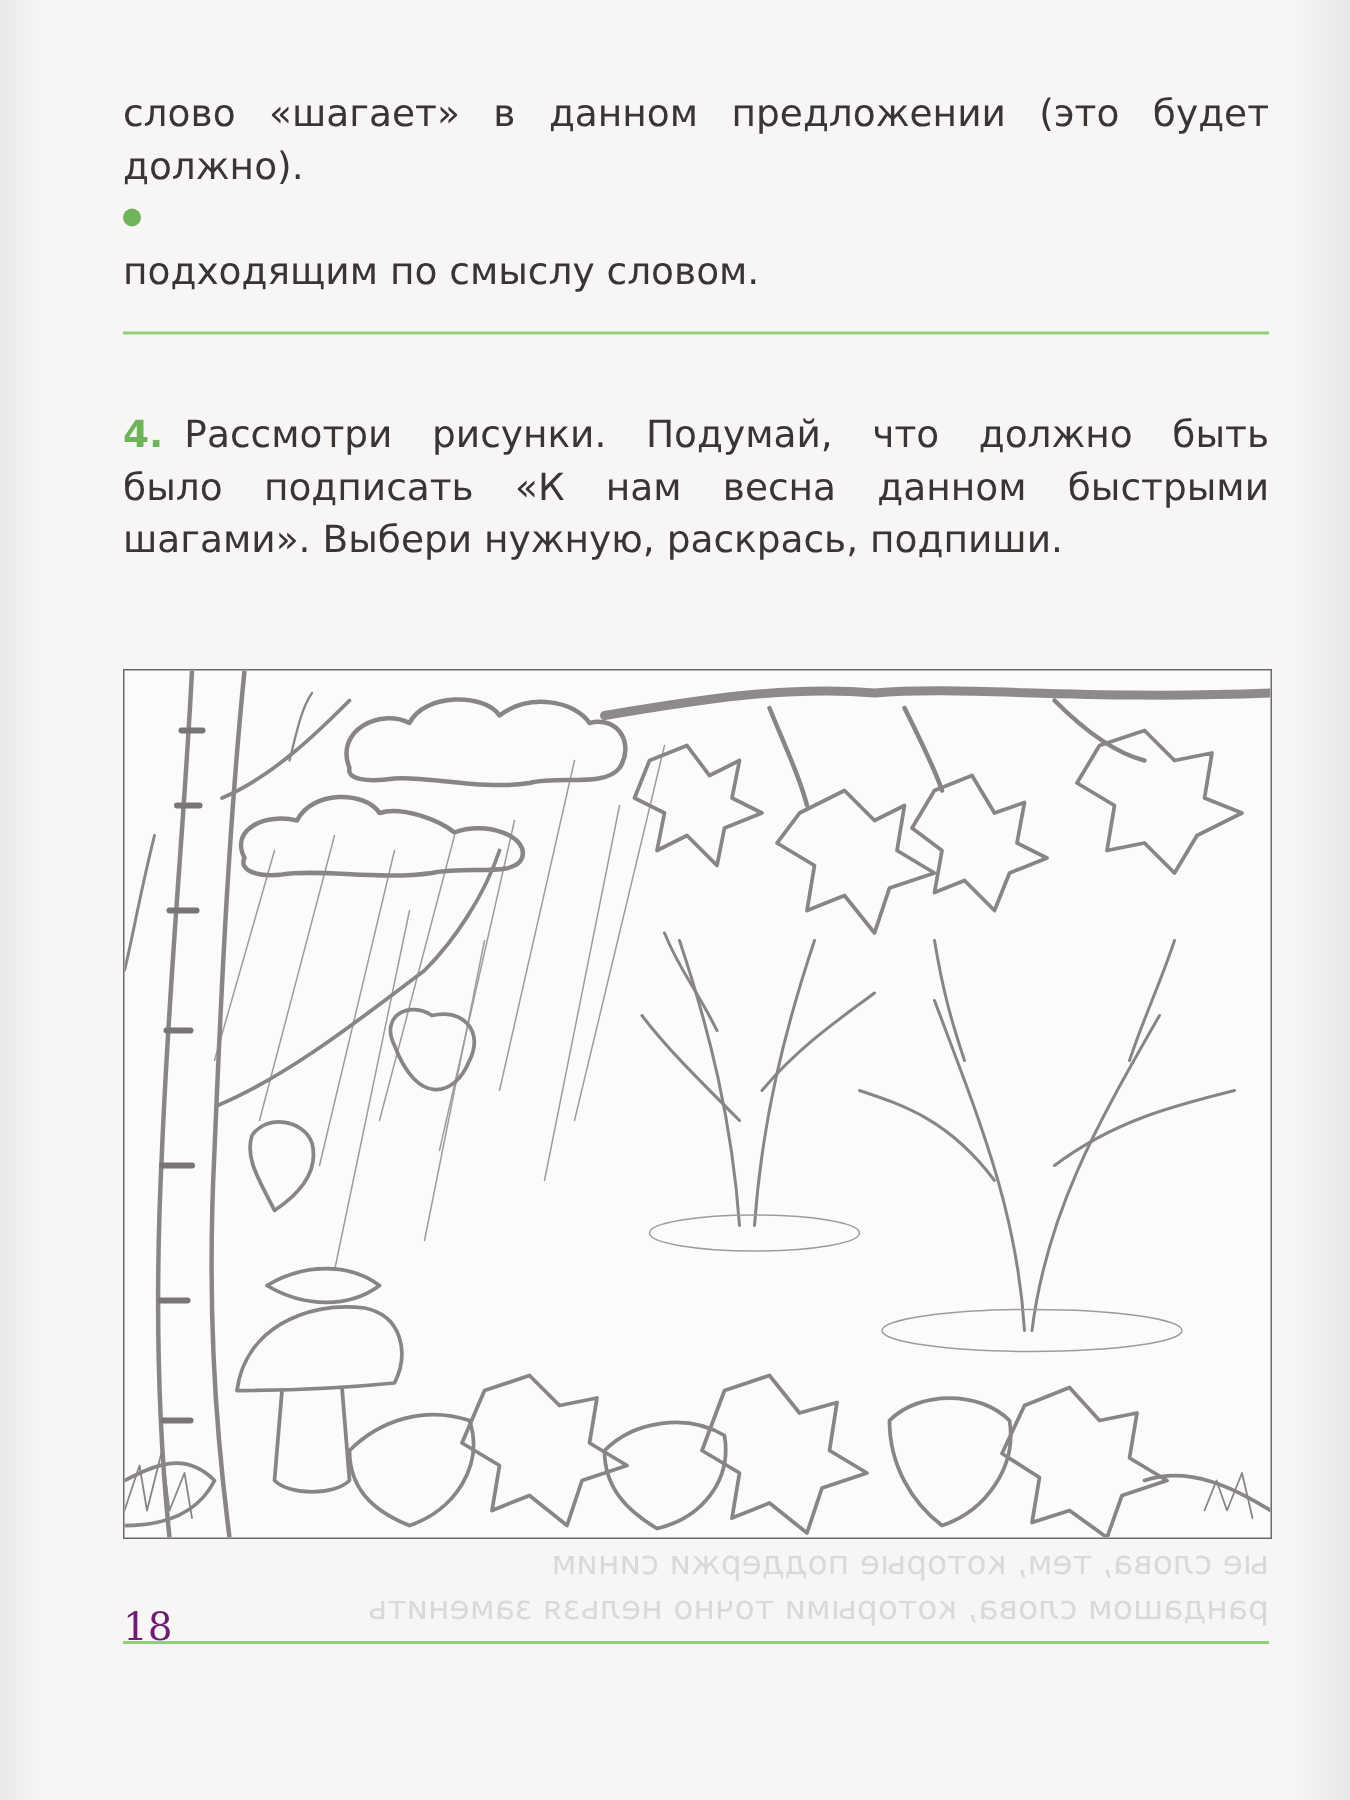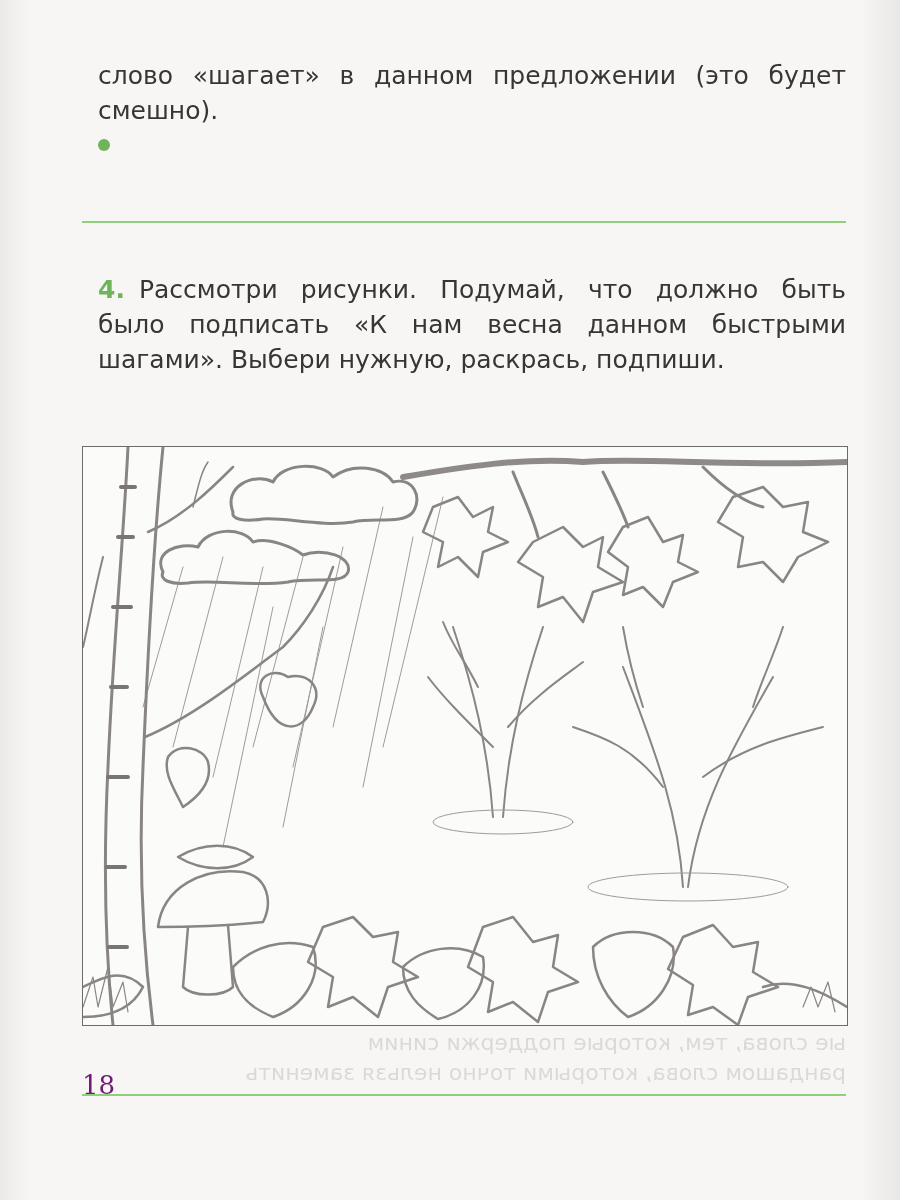--- a/index.html
+++ b/index.html
@@ -16,21 +16,21 @@
     }
     .left-shadow {
       position: absolute; left: 0; top: 0; width: 30px; height: 1200px;
       background: linear-gradient(to left, rgba(0,0,0,0), rgba(0,0,0,0.05));
     }
     .text-block {
       position: absolute; left: 82px; width: 764px;
       font-size: 25px; line-height: 35px;
       text-align: justify;
     }
-    .line { display: block; text-align: justify; text-align-last: justify; margin-left: 16px; }
+    .line { display: block; text-align: justify; text-align-last: justify; }
     .line.last { text-align-last: left; }
     #block-top { top: 58px; }
     #block-task { top: 272px; }
     .bullet {
       display: inline-block; width: 12px; height: 12px; border-radius: 50%;
       background: #6fb35a; vertical-align: middle; margin-right: 40px; margin-top: -4px;
     }
     .task-num { color: #6fb35a; font-weight: bold; margin-right: 14px; }
     .divider {
       position: absolute; left: 82px; width: 764px; height: 2px;
@@ -55,22 +55,23 @@
     }
   </style>
 </head>
 <body>
 
 <div class="left-shadow"></div>
 <div class="page-shadow"></div>
 
 <div class="text-block" id="block-top">
   <span class="line">слово «шагает» в данном предложении (это будет</span>
-  <span class="line last">смешно).</span>
+  <span class="line last">должно).</span>
   <span class="line"><span class="bullet"></span></span>
+  <span class="line last">подходящим по смыслу словом.</span>
 </div>
 
 <div class="divider" id="divider-1"></div>
 
 <div class="text-block" id="block-task">
   <span class="line"><span class="task-num">4.</span><span>Рассмотри рисунки. Подумай, что должно быть</span></span>
   <span class="line">было подписать «К нам весна данном быстрыми</span>
   <span class="line last">шагами». Выбери нужную, раскрась, подпиши.</span>
 </div>
 

